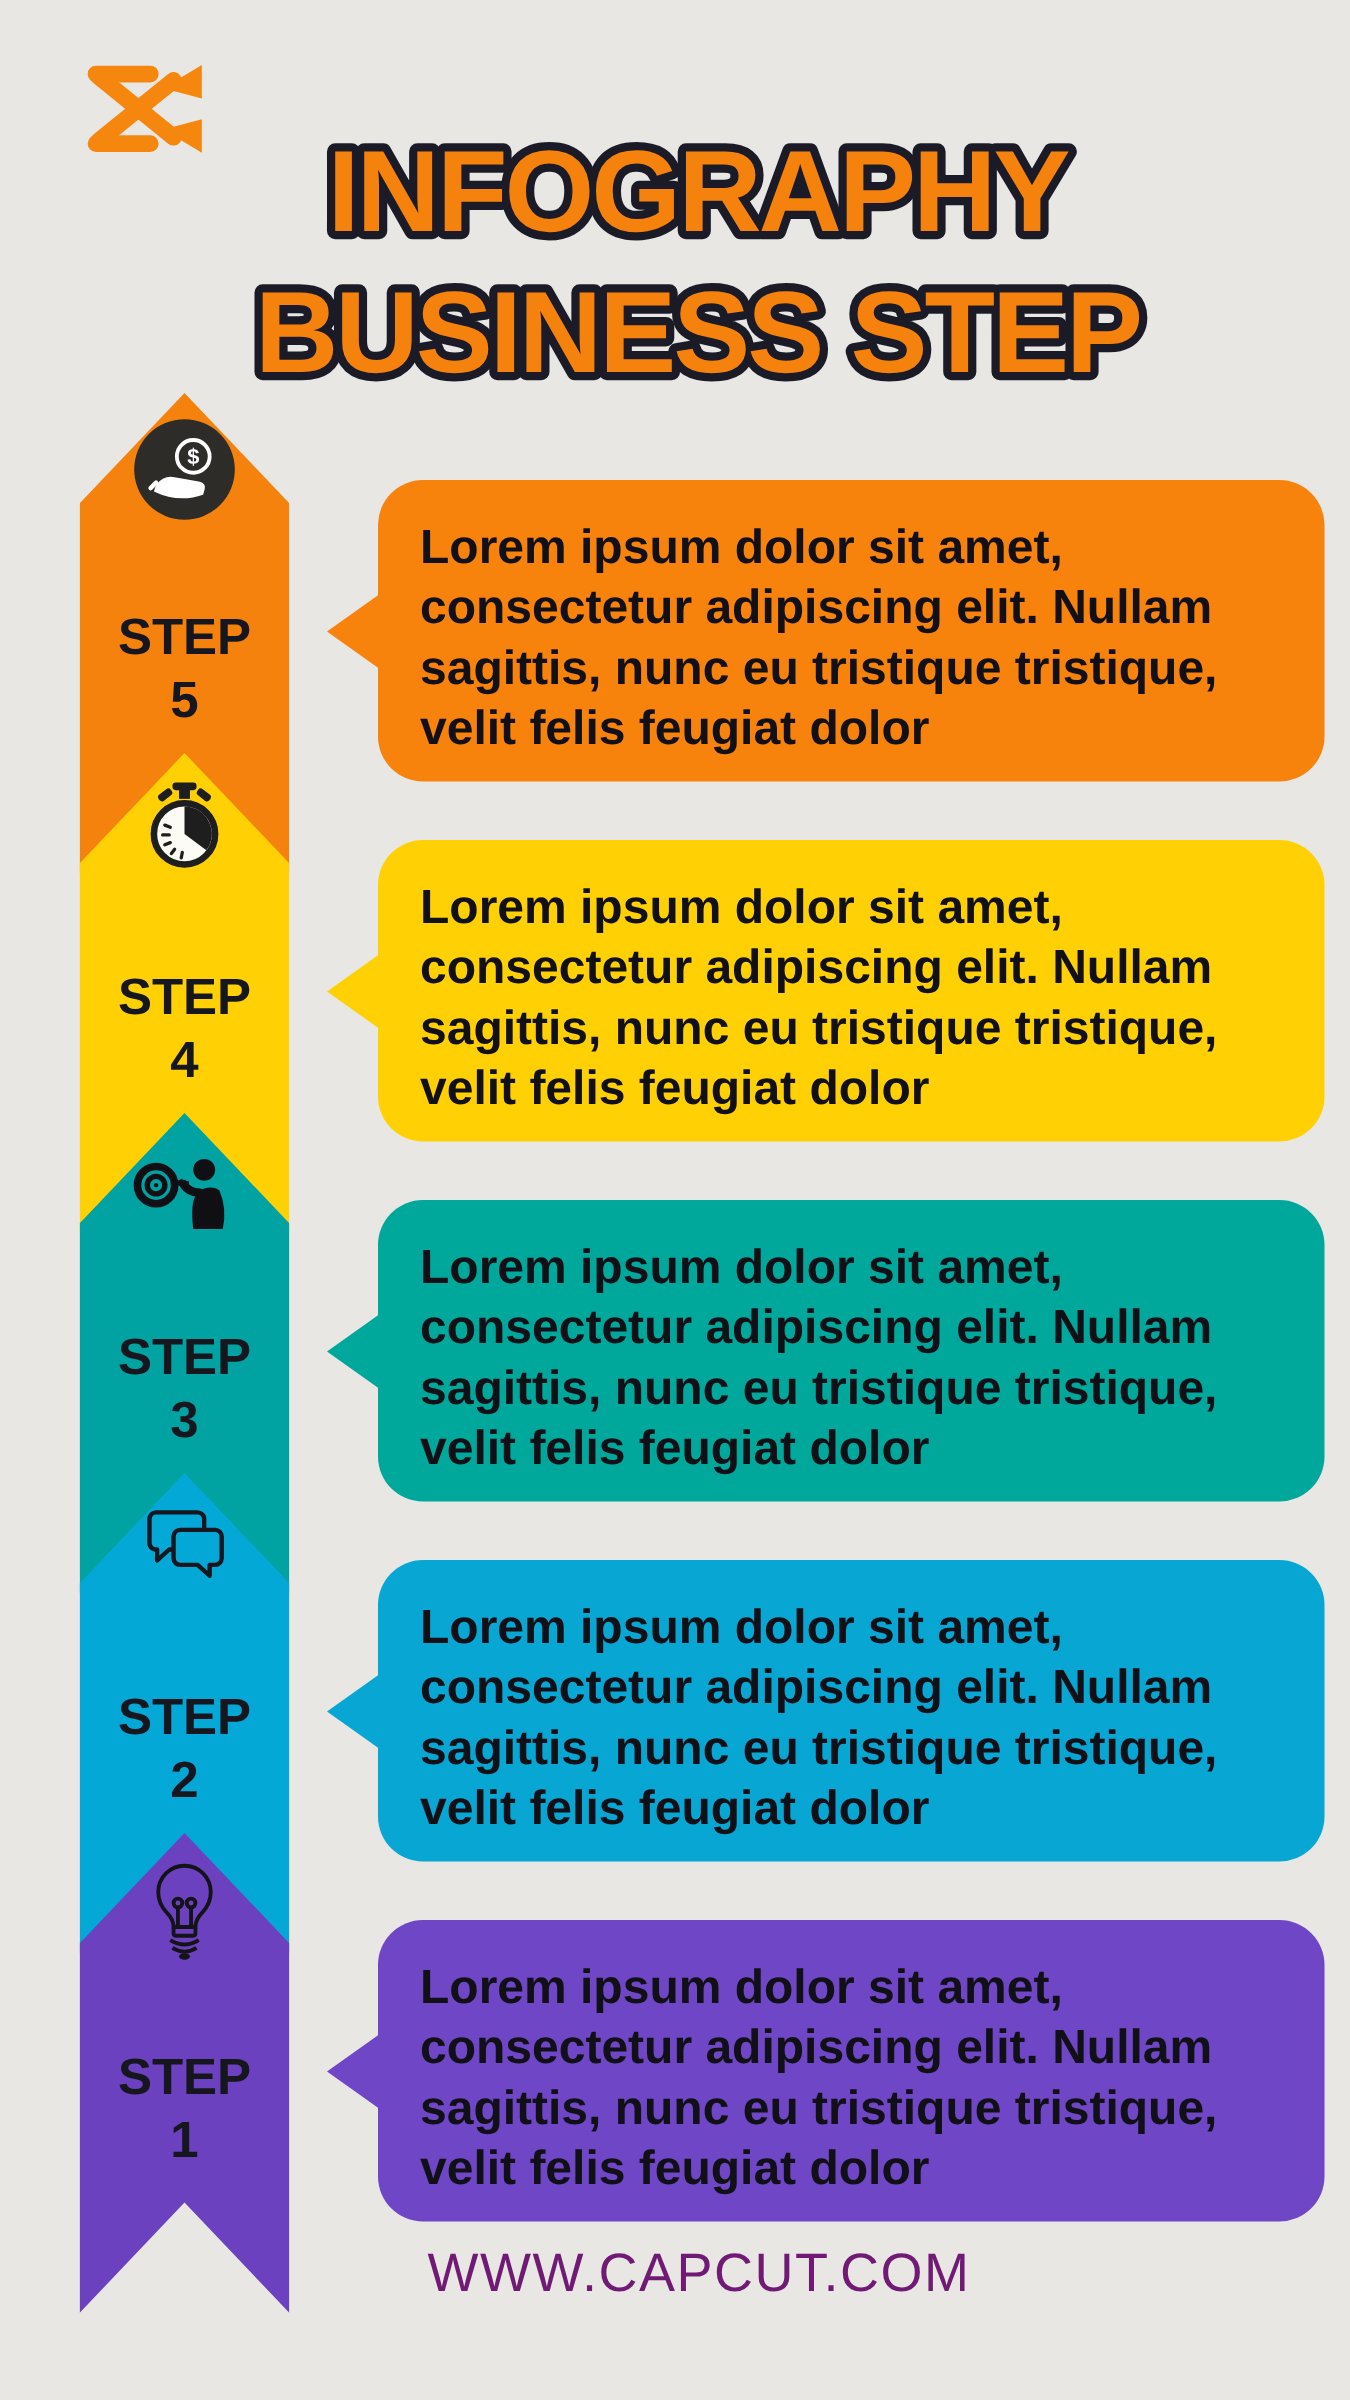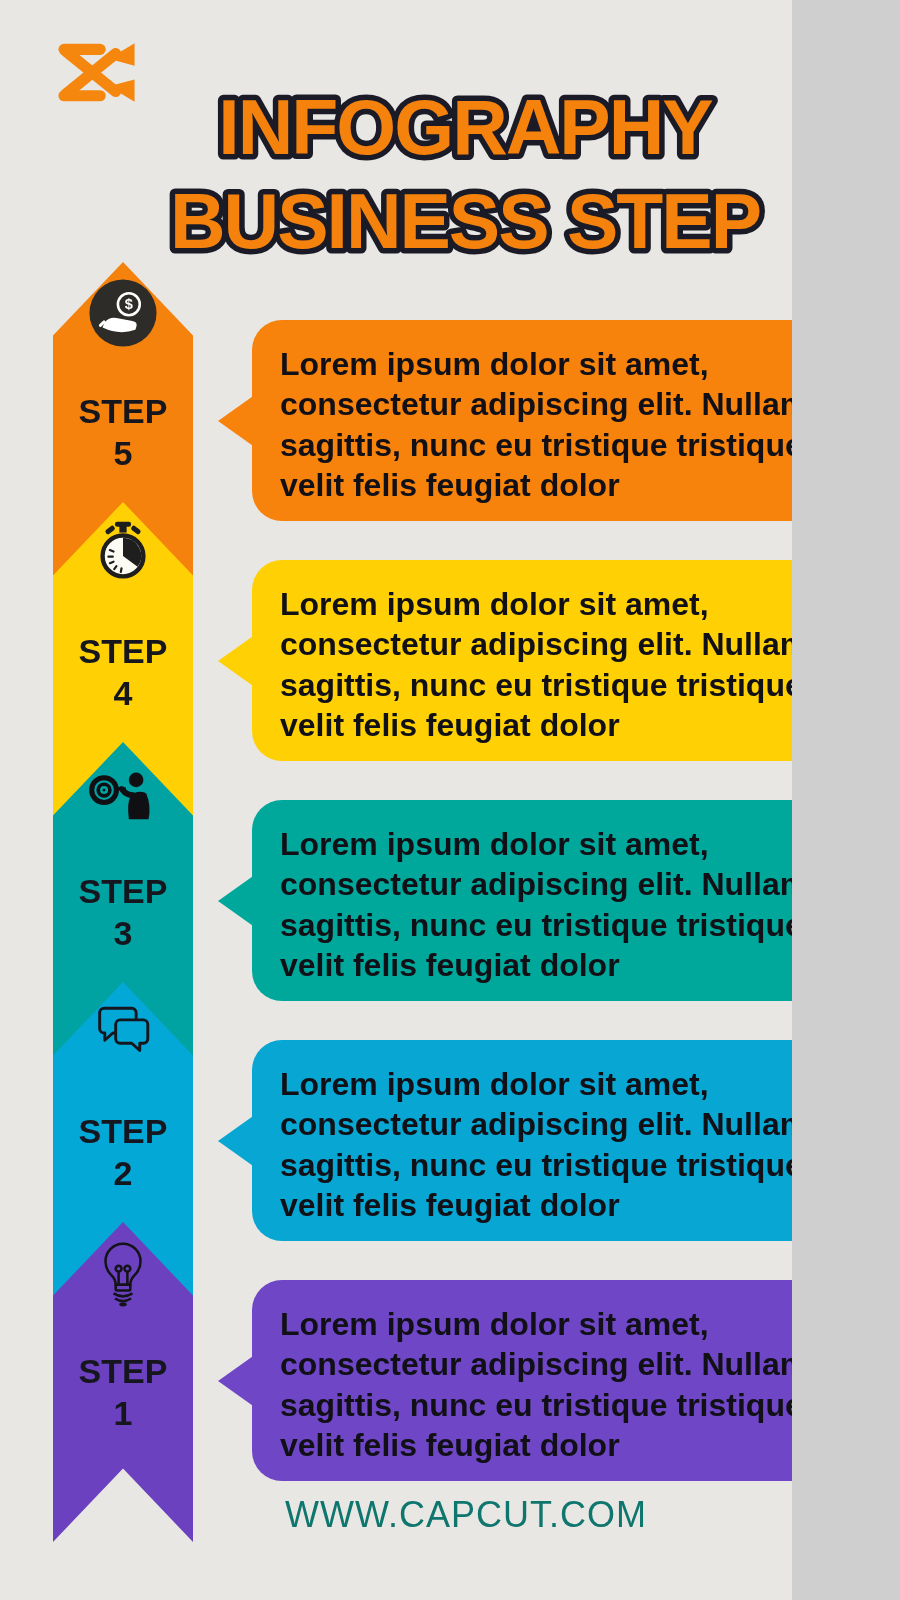--- a/index.html
+++ b/index.html
@@ -1,17 +1,17 @@
 <!DOCTYPE html>
 <html><head>
 <meta charset="utf-8">
 <style>
   html,body{margin:0;padding:0;background:#cfcfcf;}
   .page{
-    position:relative;width:792px;height:1600px;overflow:hidden;
+    position:relative;width:900px;height:1600px;overflow:hidden;
     background:var(--bg,#E8E7E4);
     font-family:"Liberation Sans",sans-serif;
   }
   
   .logo{position:absolute;left:52px;top:36px;width:86px;height:80px;}
   .logo-stroke{stroke:var(--logo-color,#F5870F);}
   .logo-fill{fill:var(--logo-color,#F5870F);}
   
   .title-svg{position:absolute;left:60px;top:62px;width:810px;height:210px;}
   .title-line{
@@ -28,40 +28,40 @@
   .row3{top:982px;z-index:4}
   .row4{top:1222px;z-index:5}
   .chevron{
     position:absolute;left:53px;top:0;width:140px;height:320px;
     background:var(--chev);
     clip-path:polygon(50% 0%,100% 23%,100% 100%,50% 77%,0% 100%,0% 23%);
     text-align:center;
   }
   .chev-icon{display:block;margin:16px auto 0;width:70px;height:70px;}
   .icon-fillbg{fill:var(--chev);}
-  .chev-label{margin-top:42px;font-weight:bold;font-size:34px;line-height:42px;color:#15161E;}
+  .chev-label{margin-top:56px;font-weight:bold;font-size:34px;line-height:42px;color:#15161E;}
   .chev-number{font-weight:bold;font-size:34px;line-height:42px;color:#15161E;}
   
   .bubble{
     position:absolute;left:252px;top:58px;width:631px;height:201px;
     background:var(--bub);border-radius:30px;
   }
   .bubble-tail{
     position:absolute;left:-34px;top:50%;transform:translateY(-50%);
     width:0;height:0;
     border-top:27px solid transparent;border-bottom:27px solid transparent;
     border-right:38px solid var(--bub);
   }
   .bubble-text{
     padding:24px 24px 0 28px;font-size:32px;line-height:1.26;color:#101016;font-weight:bold;
   }
   
   .footer{
     position:absolute;top:1494px;left:466px;transform:translateX(-50%);
-    font-size:36px;letter-spacing:1px;color:#0f766e;white-space:nowrap;
+    font-size:36px;letter-spacing:1px;color:#701a75;white-space:nowrap;
   }
 </style>
 </head>
 <body>
 
 <div class="page" style="--bg: #E8E7E4; --title-fill: #F5820D; --title-outline: #1A1B26; --logo-color: #F5870F;">
 
   <svg class="logo" viewBox="0 0 100 92">
     <g class="logo-stroke" fill="none" stroke-width="13" stroke-linecap="round">
       <line x1="14" y1="15" x2="56" y2="15"></line>

